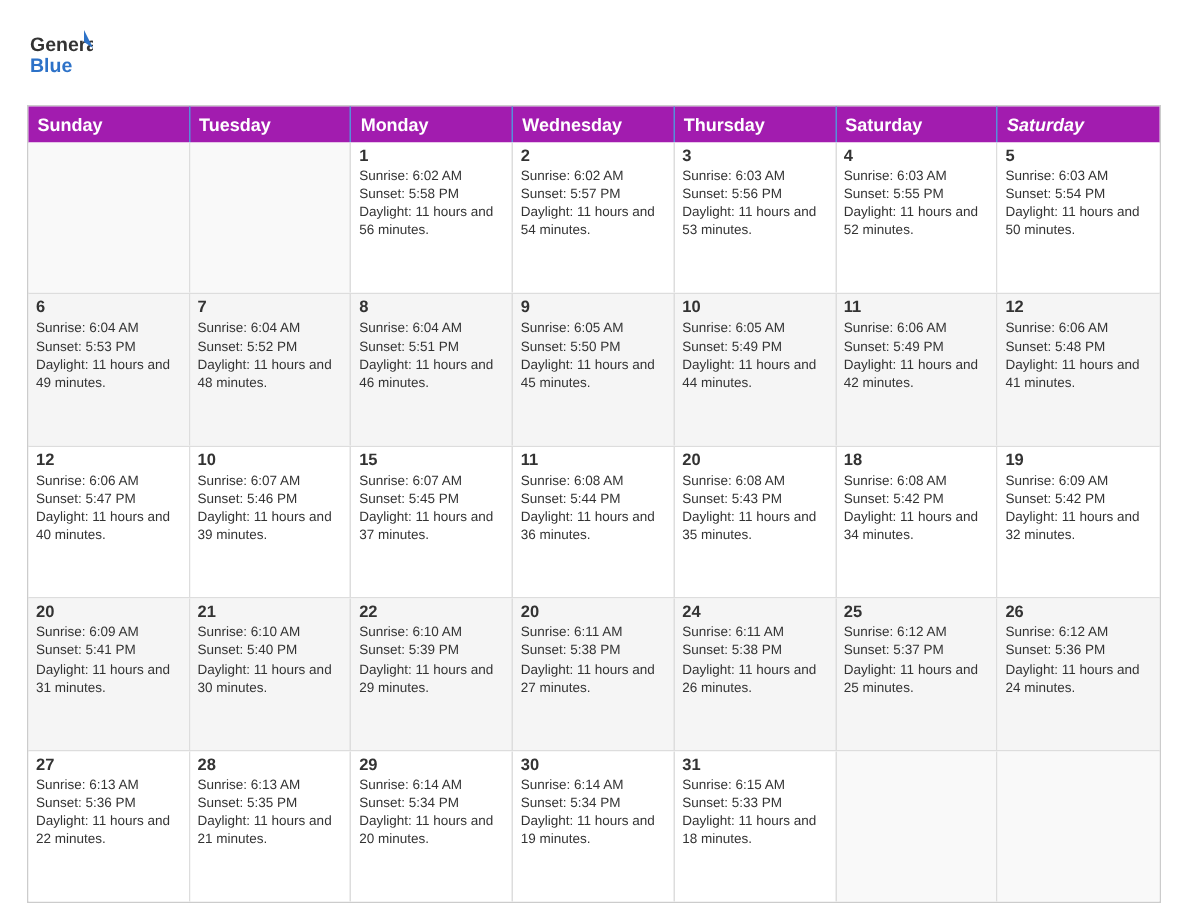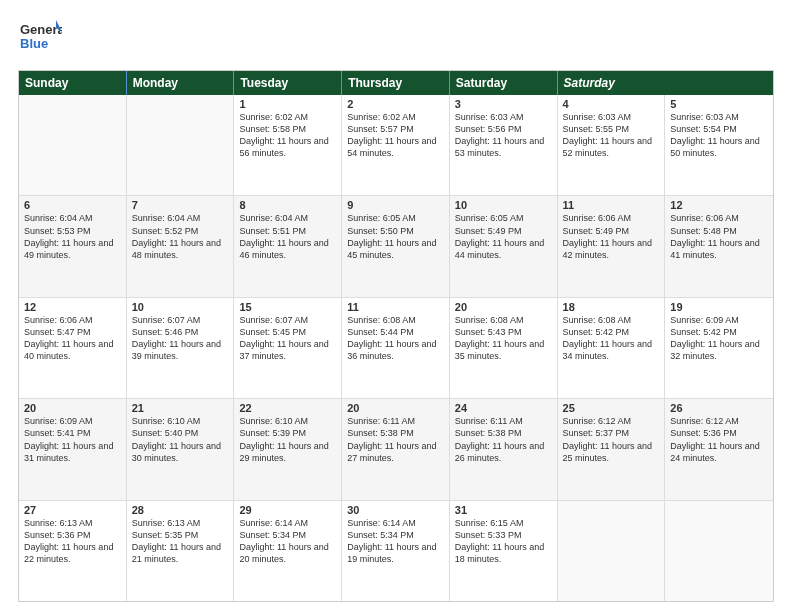--- a/index.html
+++ b/index.html
@@ -44,21 +44,21 @@
     }
     .calendar {
       flex: 1;
       display: flex;
       flex-direction: column;
       border: 1px solid #ccc;
     }
     .cal-header {
       display: grid;
       grid-template-columns: repeat(7, 1fr);
-      background: #14532d;
+      background: #a21caf;
     }
     .cal-header-cell {
       color: #fff;
       font-size: 12px;
       font-weight: bold;
       padding: 5px 6px;
       border-right: 1px solid #5590d9;
     }
     .cal-header-cell:last-child { border-right: none; font-style: italic; }
     .cal-body {
@@ -111,22 +111,23 @@
 </div>
     <div class="title-area">
       <div class="month-title"></div>
       <div class="location"></div>
     </div>
   </div>
 
   <div class="calendar">
     <div class="cal-header">
     <div class="cal-header-cell">Sunday</div>
+        <div class="cal-header-cell">Tuesday</div>
         <div class="cal-header-cell">Monday</div>
-        <div class="cal-header-cell">Tuesday</div>
+        <div class="cal-header-cell">Wednesday</div>
         <div class="cal-header-cell">Thursday</div>
         <div class="cal-header-cell">Saturday</div>
         <div class="cal-header-cell">Saturday</div>
       </div>
     <div class="cal-body">
     <div class="cal-row">
           <div class="cal-cell empty"></div>
           <div class="cal-cell empty"></div>
           <div class="cal-cell">
             <span class="day-num">1</span>

